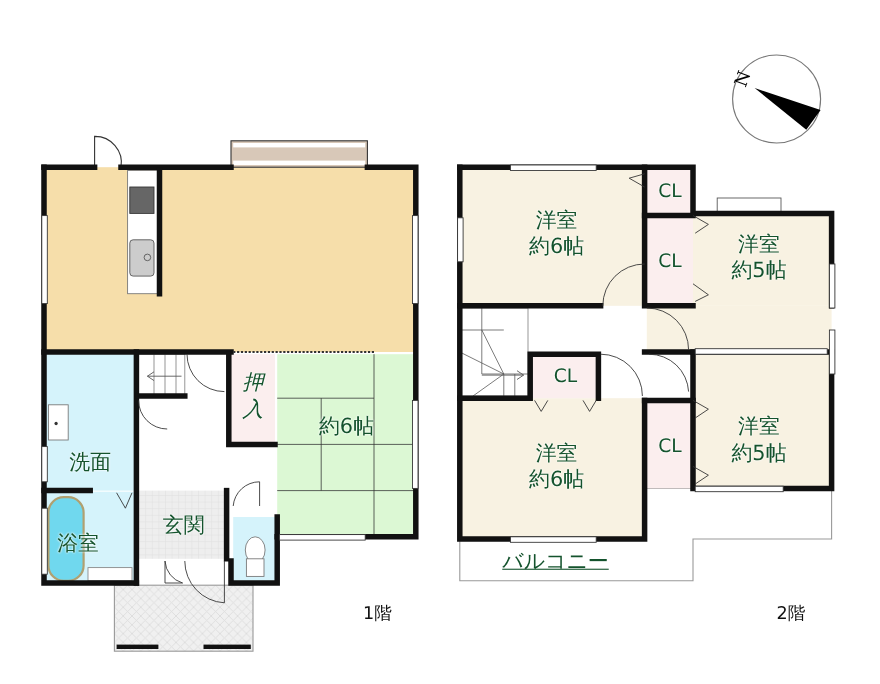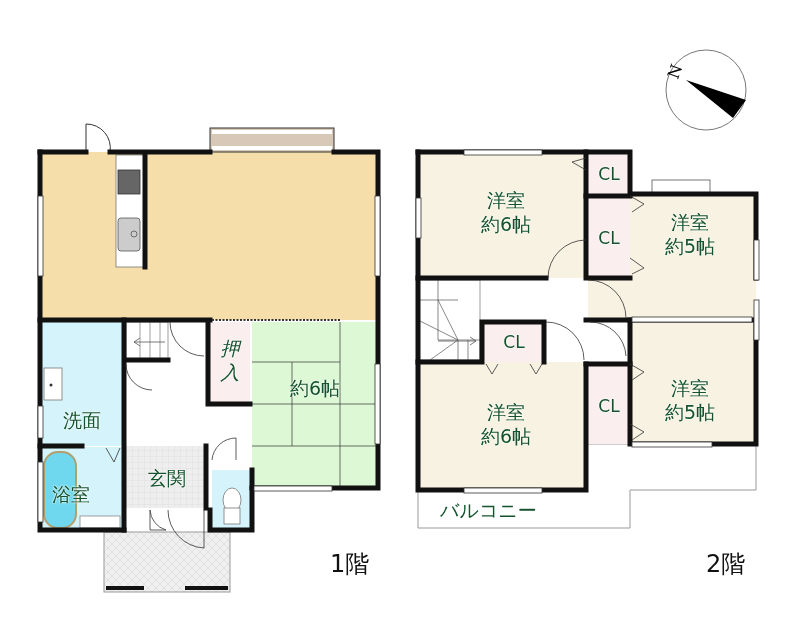--- a/index.html
+++ b/index.html
@@ -1,19 +1,19 @@
 <!DOCTYPE html>
 <html><head>
 <meta charset="utf-8">
 <style>
   html,body{margin:0;padding:0;background:#fff;}
   body{width:800px;height:622px;position:relative;overflow:hidden;font-family:"DejaVu Sans","Liberation Sans",sans-serif;}
   .abs{position:absolute;}
   .lbl{position:absolute;text-align:center;color:#14532d;font-size:19px;line-height:24px;text-shadow:0 0 2px #fff,0 0 2px #fff;white-space:nowrap;}
-  .floorlbl{position:absolute;font-size:24px;color:#111;}
+  .floorlbl{position:absolute;font-size:16px;color:#111;}
   svg{position:absolute;left:0;top:0;}
 </style>
 </head>
 <body>
 
 <svg width="800" height="622" viewBox="0 0 800 622">
   <defs>
     <pattern id="tiles" width="8" height="8" patternUnits="userSpaceOnUse">
       <rect width="8" height="8" fill="#f0f0f0"></rect>
       <path d="M0 0L8 8M8 0L0 8" stroke="#dcdcdc" stroke-width="0.8"></path>
@@ -183,16 +183,16 @@
   <div>約6帖</div>
 </div>
 <div class="lbl" style="left:640px;top:376px;width:100px;">
   <div>洋室</div>
   <div>約5帖</div>
 </div>
 <div class="lbl" style="left:588px;top:162px;width:42px;font-size:17px;">CL</div>
 <div class="lbl" style="left:588px;top:226px;width:42px;font-size:17px;">CL</div>
 <div class="lbl" style="left:486px;top:330px;width:56px;font-size:17px;">CL</div>
 <div class="lbl" style="left:588px;top:394px;width:42px;font-size:17px;">CL</div>
-<div class="lbl" style="left:440px;top:498px;width:130px;text-align:left;">バルコニー</div>
+<div class="lbl" style="left:440px;top:498px;width:130px;text-align:center;text-decoration:underline;">バルコニー</div>
 <div class="floorlbl" style="left:706px;top:548px;text-align:right;">2階</div>
 
 <div class="abs" style="left:668px;top:62px;font-family:'DejaVu Serif',serif;font-size:16px;transform:rotate(-70deg);">N</div>
 
 </body></html>

